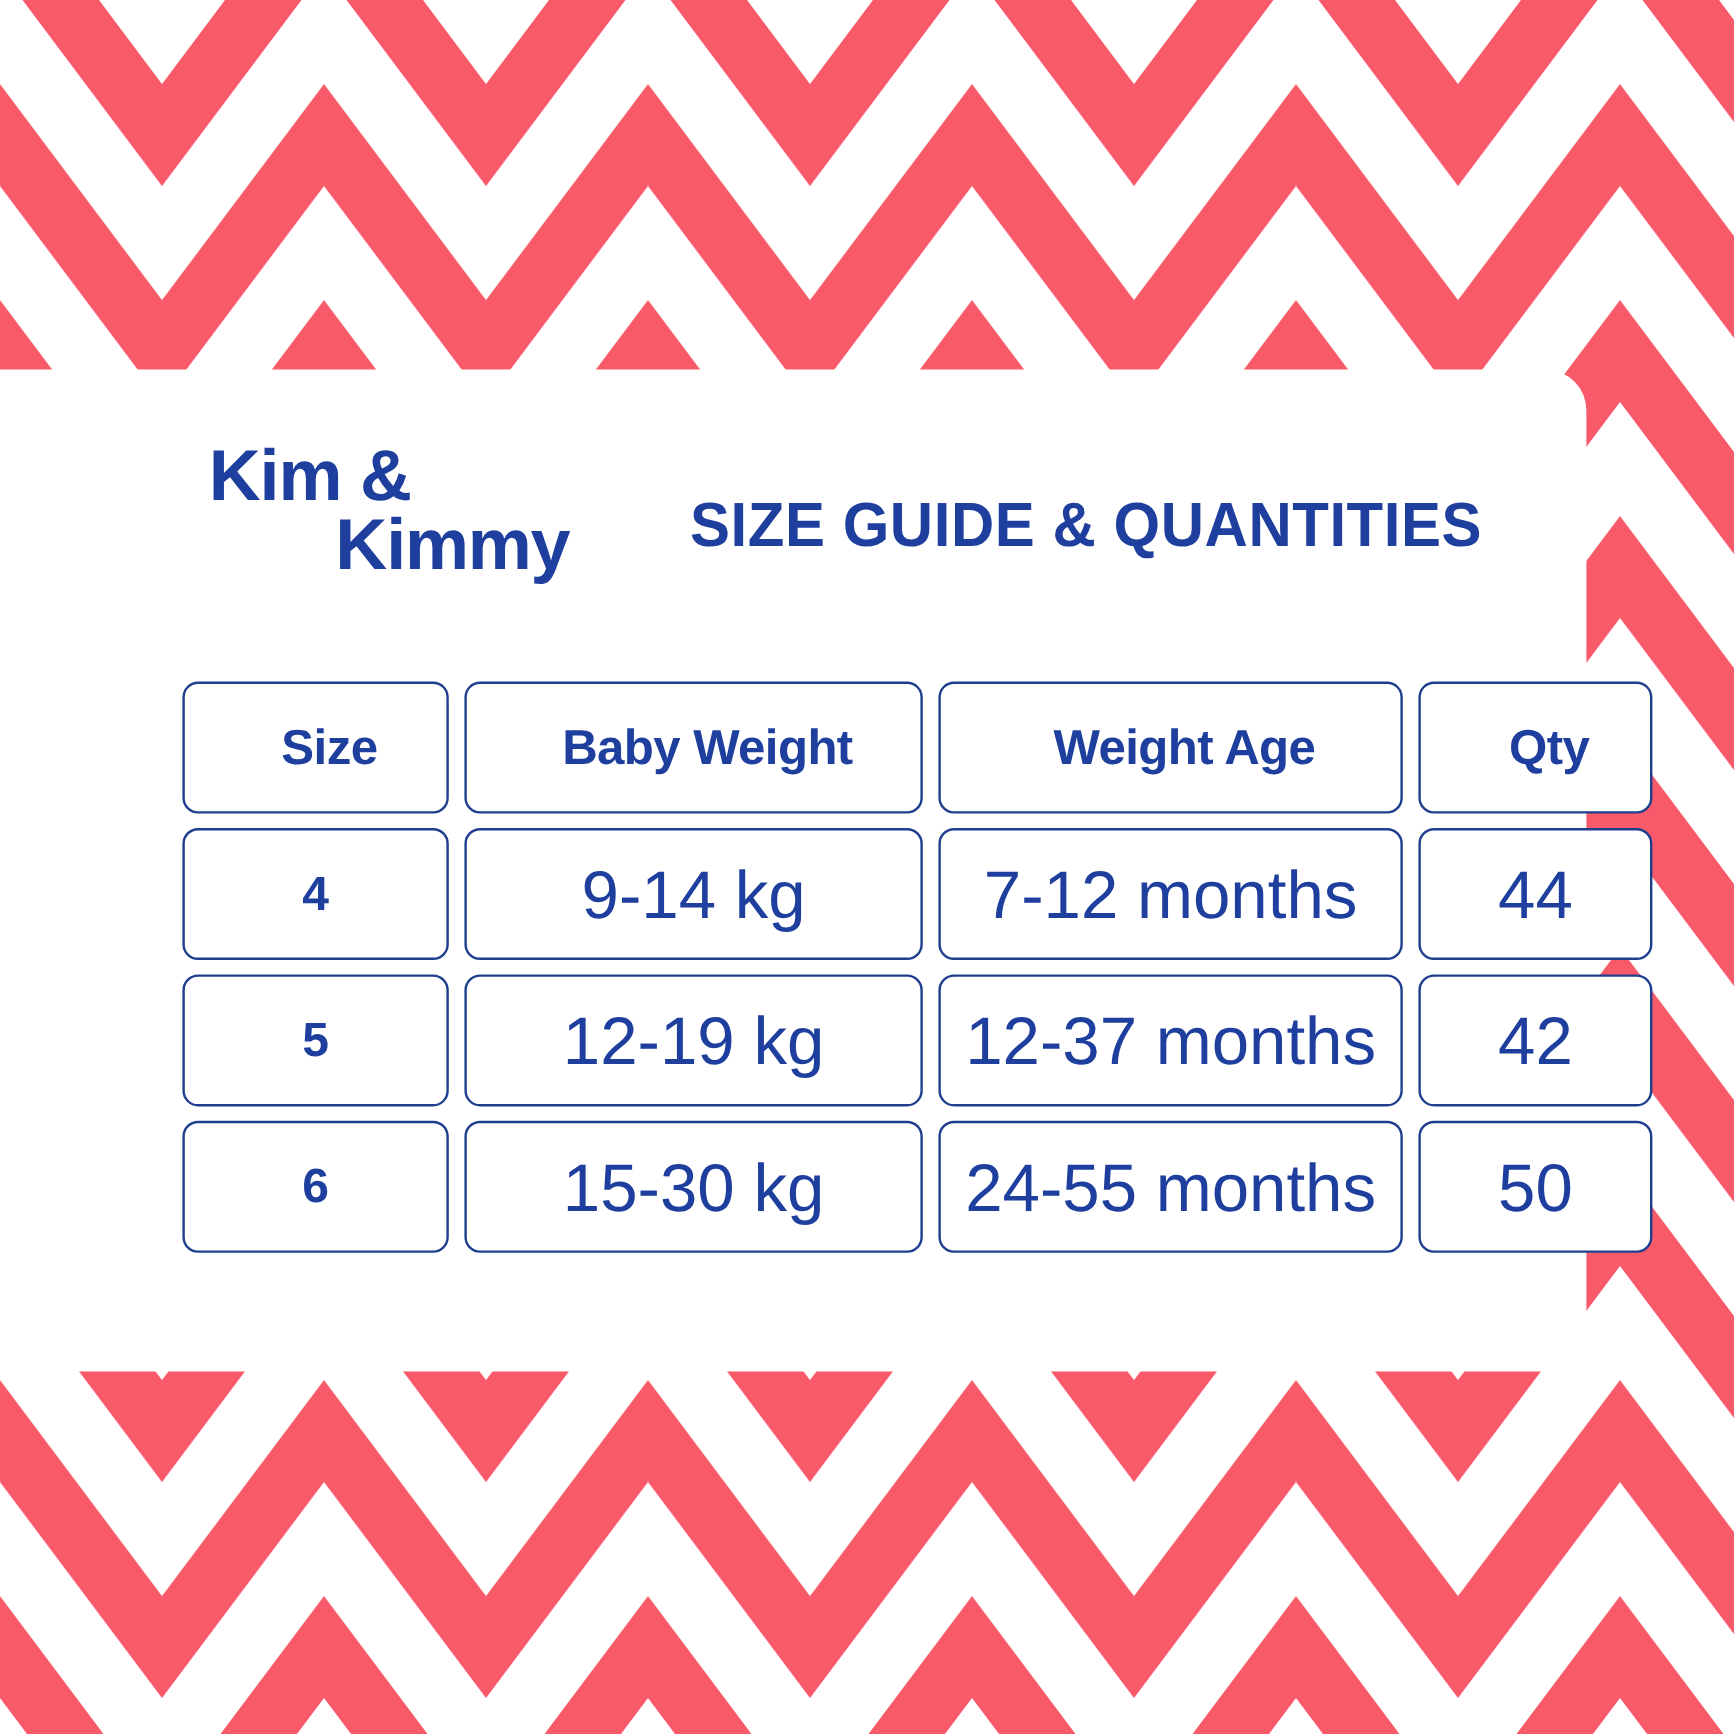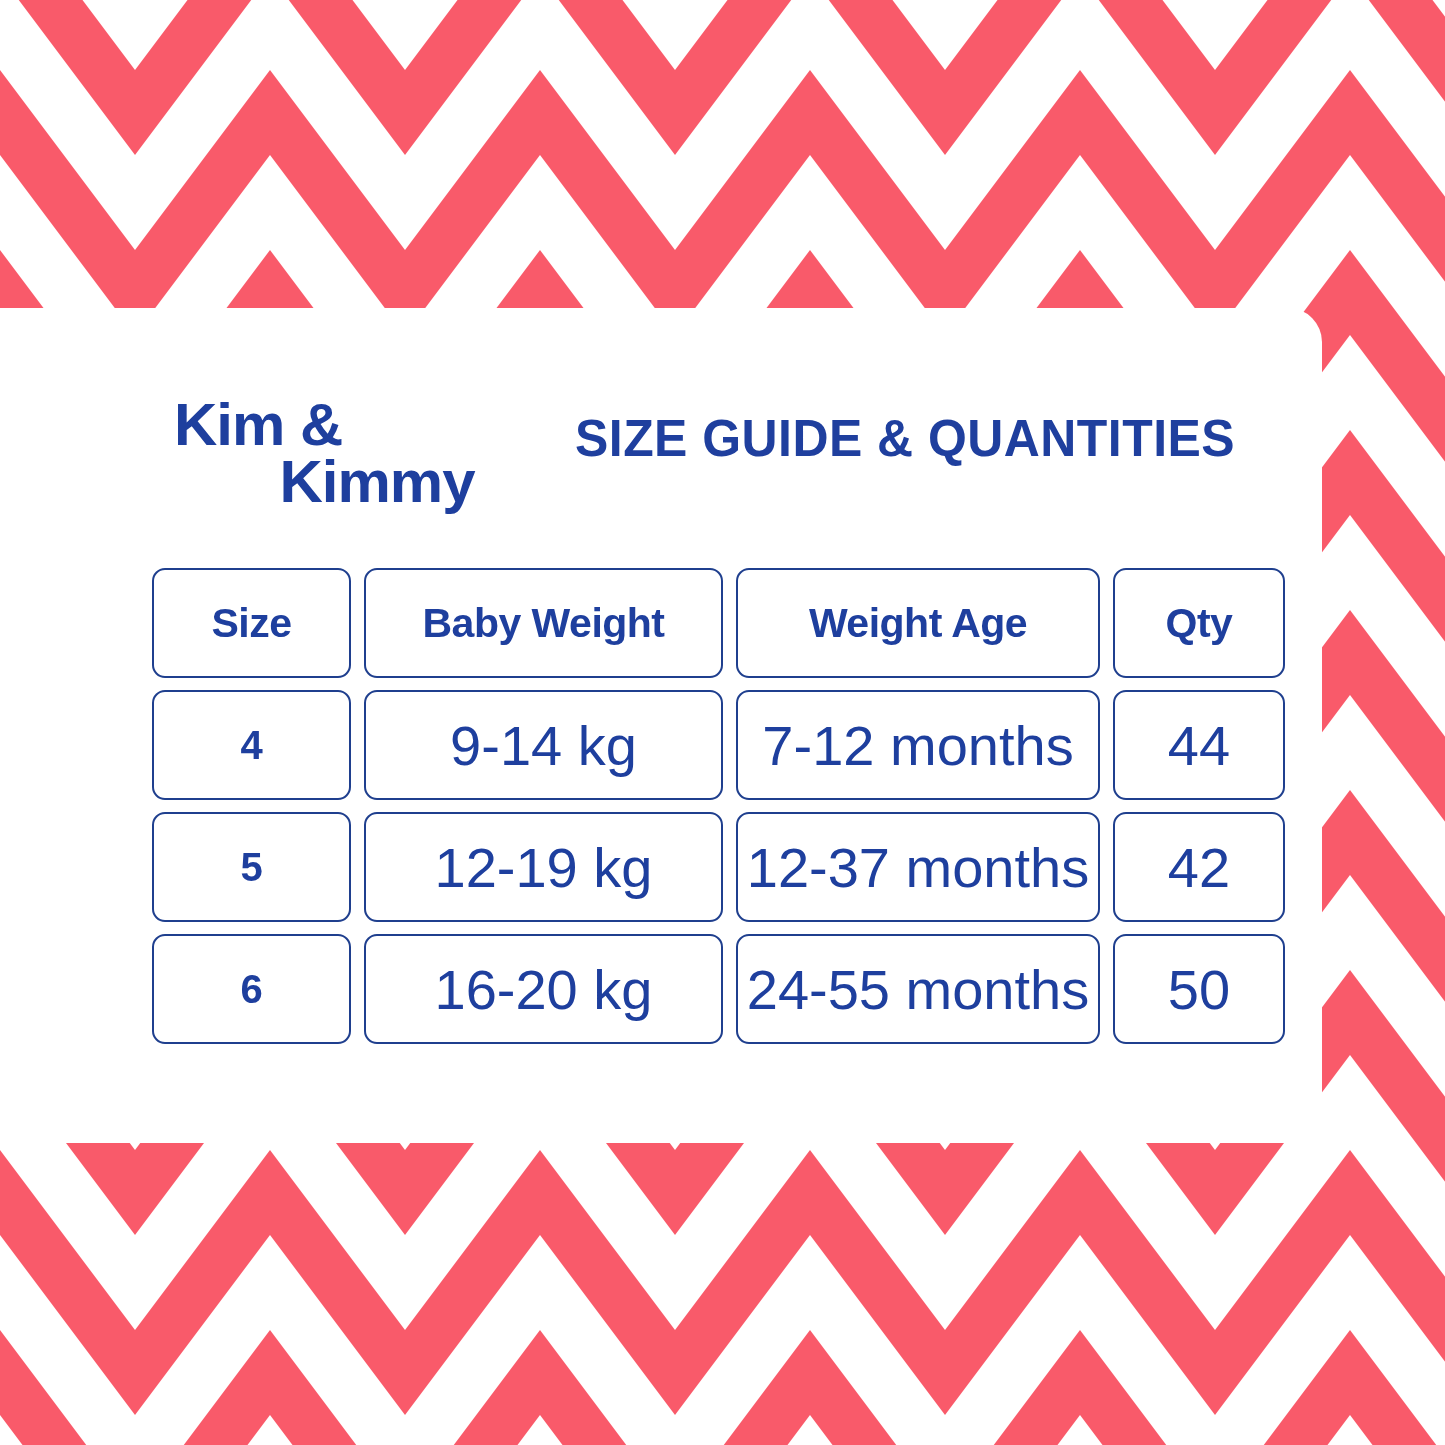--- a/index.html
+++ b/index.html
@@ -49,21 +49,20 @@
   #brand-logo {
     position: absolute;
     left: 170px;
     top: 60px;
     width: 340px;
     color: #1e3f9e;
     font-weight: bold;
     font-size: 60px;
     line-height: 0.95;
     letter-spacing: -1px;
-    margin-top: 28px;
   }
   #brand-logo .logo-line-1 {
     display: block;
     text-align: left;
     padding-left: 4px;
   }
   #brand-logo .logo-line-2 {
     display: block;
     text-align: center;
     padding-left: 74px;
@@ -99,20 +98,21 @@
     text-align: center;
     vertical-align: middle;
     color: #1e3f9e;
     padding: 0;
     height: 106px;
   }
   #size-table th {
     font-weight: bold;
     font-size: 41px;
     letter-spacing: -0.5px;
+    padding-left: 23px;
   }
   #size-table td {
     font-weight: normal;
     font-size: 56px;
     letter-spacing: 0px;
   }
   #size-table td.size-cell {
     font-weight: bold;
     font-size: 40px;
   }
@@ -171,20 +171,20 @@
         <td class="col-qty">44</td>
       </tr>
       <tr>
         <td class="col-size size-cell">5</td>
         <td class="col-weight">12-19 kg</td>
         <td class="col-age">12-37 months</td>
         <td class="col-qty">42</td>
       </tr>
       <tr>
         <td class="col-size size-cell">6</td>
-        <td class="col-weight">16-20 kg</td>
+        <td class="col-weight">15-30 kg</td>
         <td class="col-age">24-55 months</td>
         <td class="col-qty">50</td>
       </tr>
     </tbody>
   </table>
 
 </div>
 
 </body></html>

